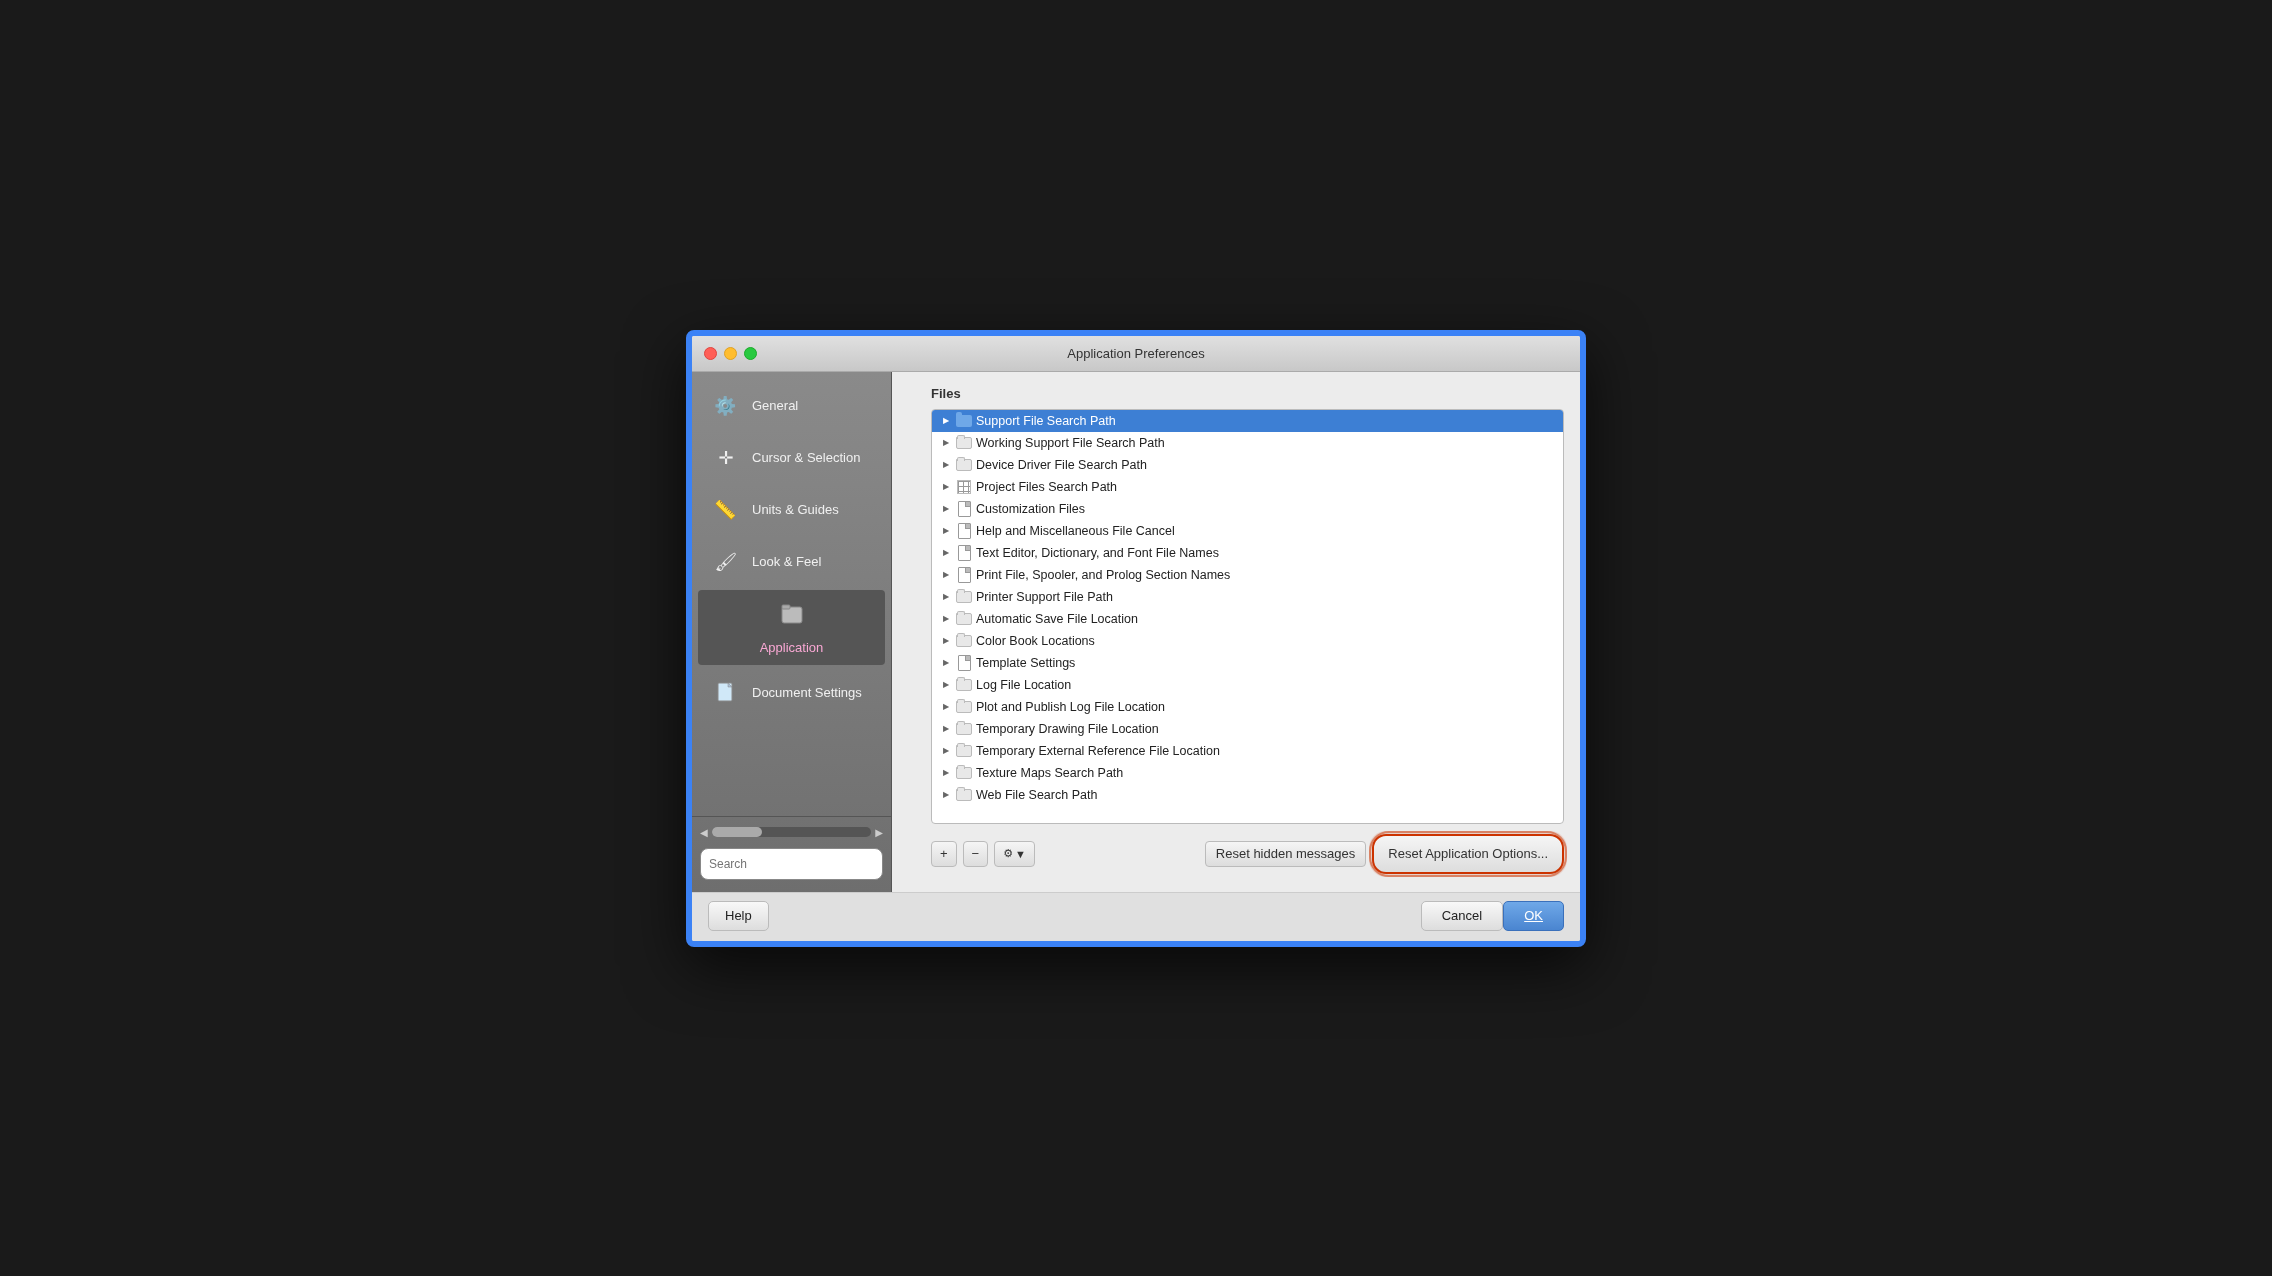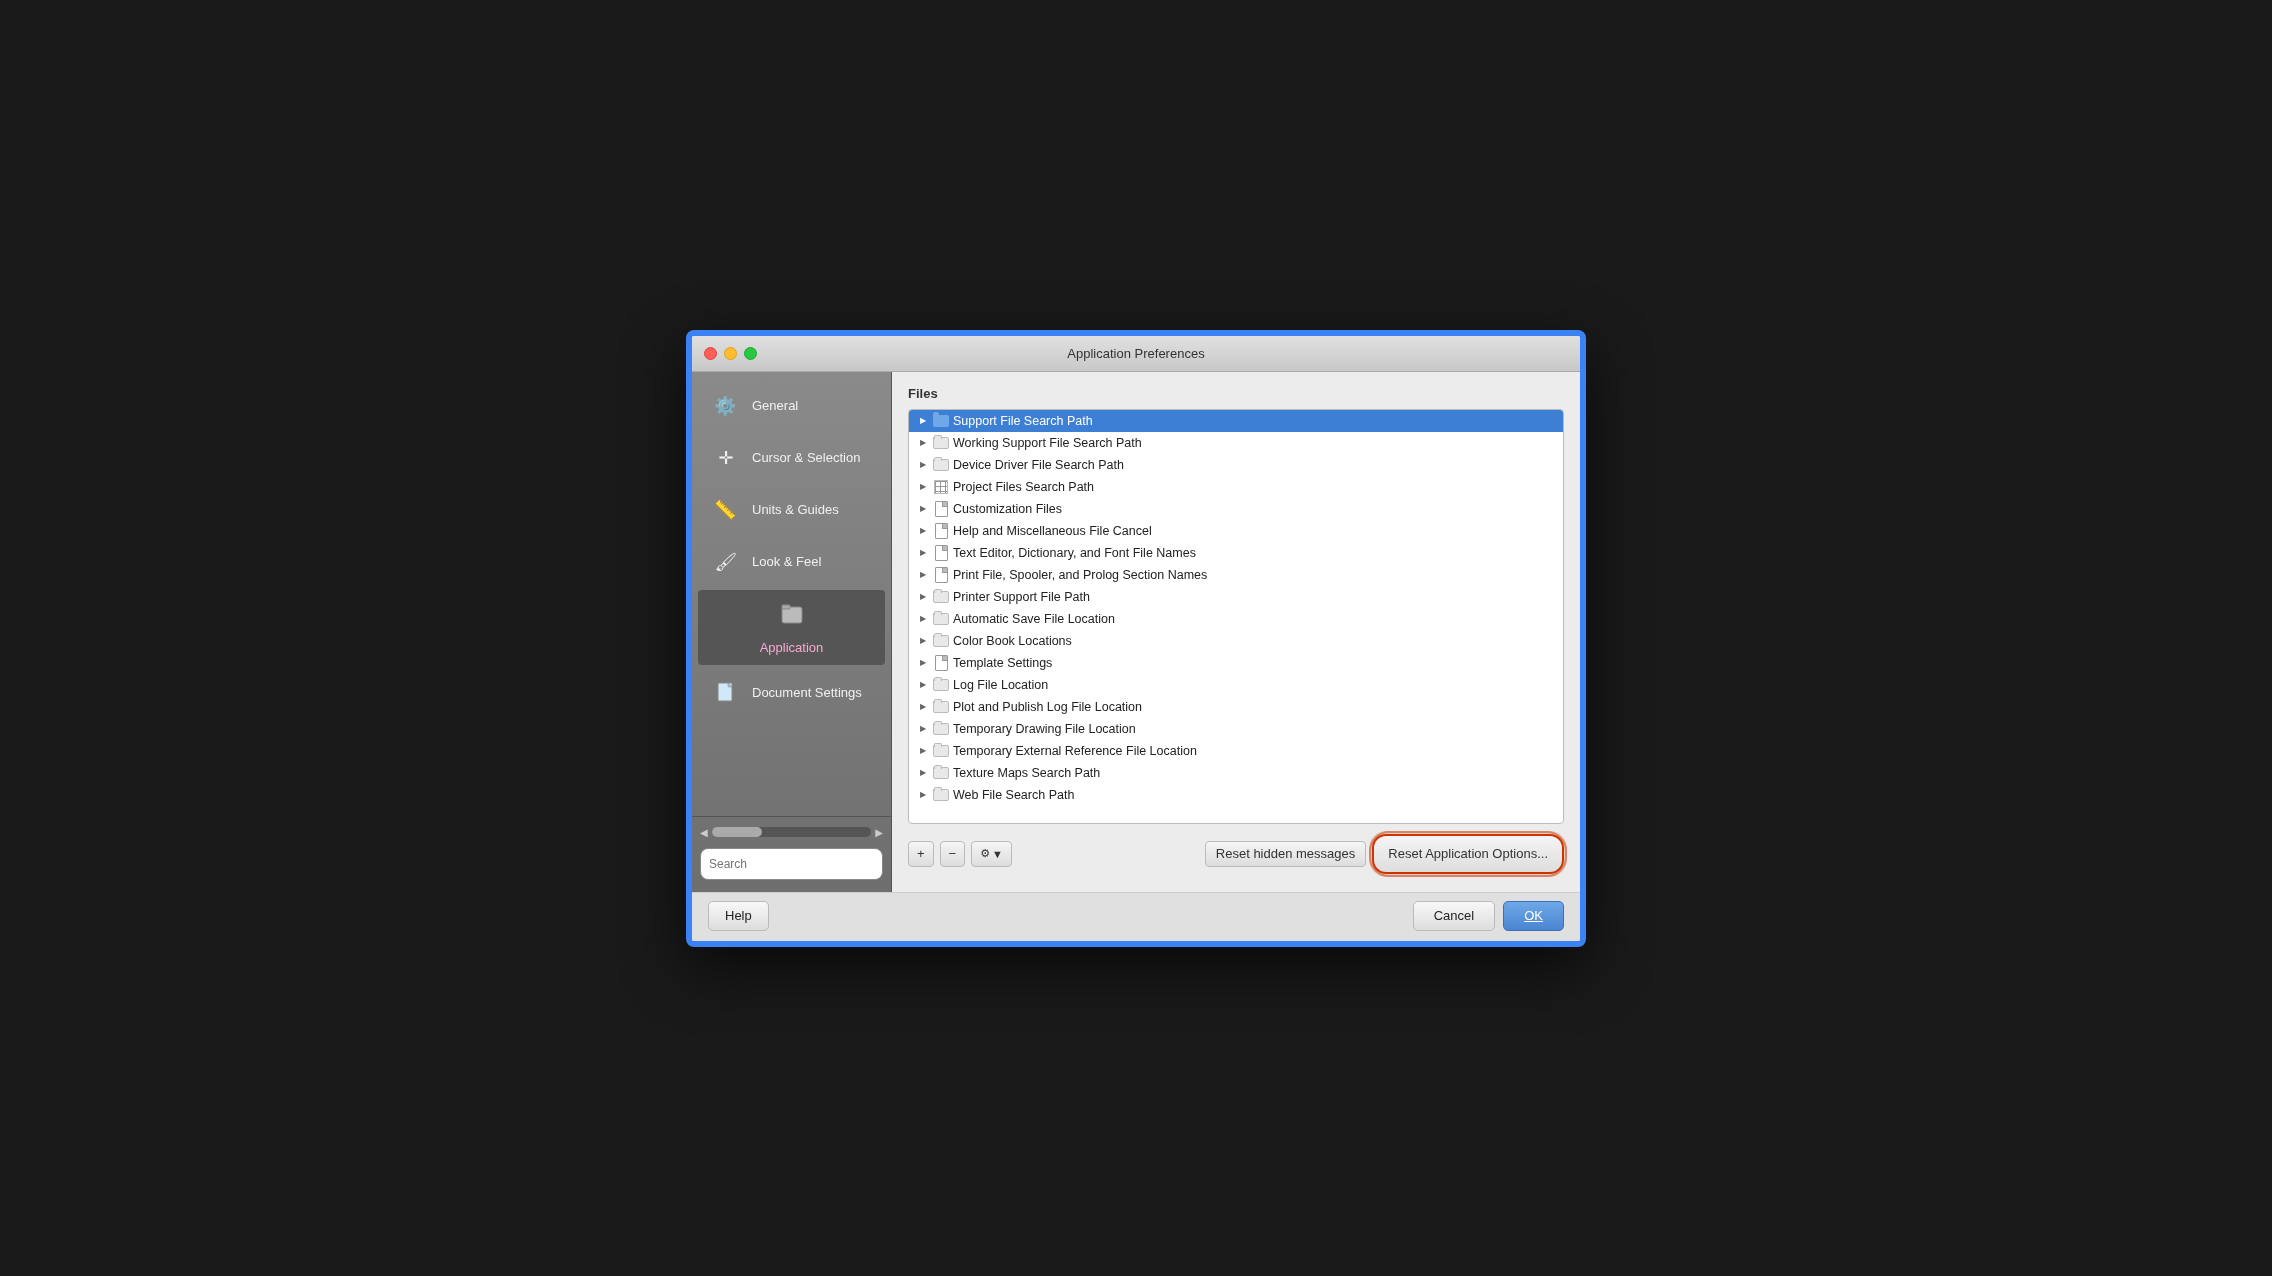--- a/index.html
+++ b/index.html
@@ -129,20 +129,21 @@
       font-size: 12px;
       color: #333;
       outline: none;
     }
     .main {
       flex: 1;
       display: flex;
       flex-direction: column;
       padding: 14px 16px 10px 16px;
       background: #ececec;
+      margin-left: 23px;
     }
     .section-title {
       font-size: 13px;
       font-weight: 600;
       color: #333;
       margin-bottom: 8px;
     }
     .tree-container {
       flex: 1;
       background: #fff;
@@ -298,21 +299,20 @@
       inset: -5px;
       border: 2px solid #cc3300;
       border-radius: 20px;
       opacity: 0.5;
     }
     .action-bar {
       display: flex;
       align-items: center;
       justify-content: flex-end;
       padding: 8px 16px 10px 16px;
-      gap: 8px;
       border-top: 1px solid #ccc;
       background: #e0e0e0;
     }
     .action-btn {
       padding: 5px 20px;
       border: 1px solid #bbb;
       background: linear-gradient(to bottom, #f8f8f8, #ddd);
       border-radius: 5px;
       font-size: 13px;
       cursor: pointer;

